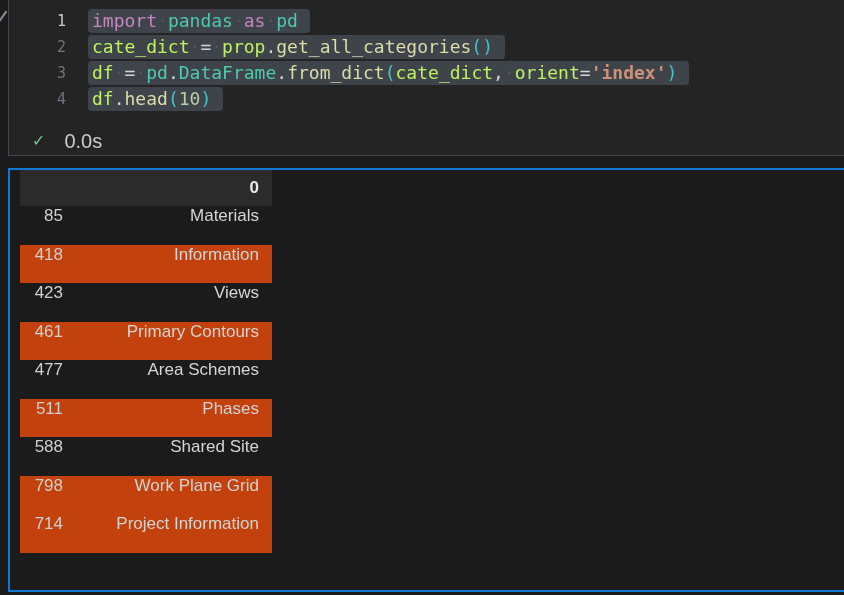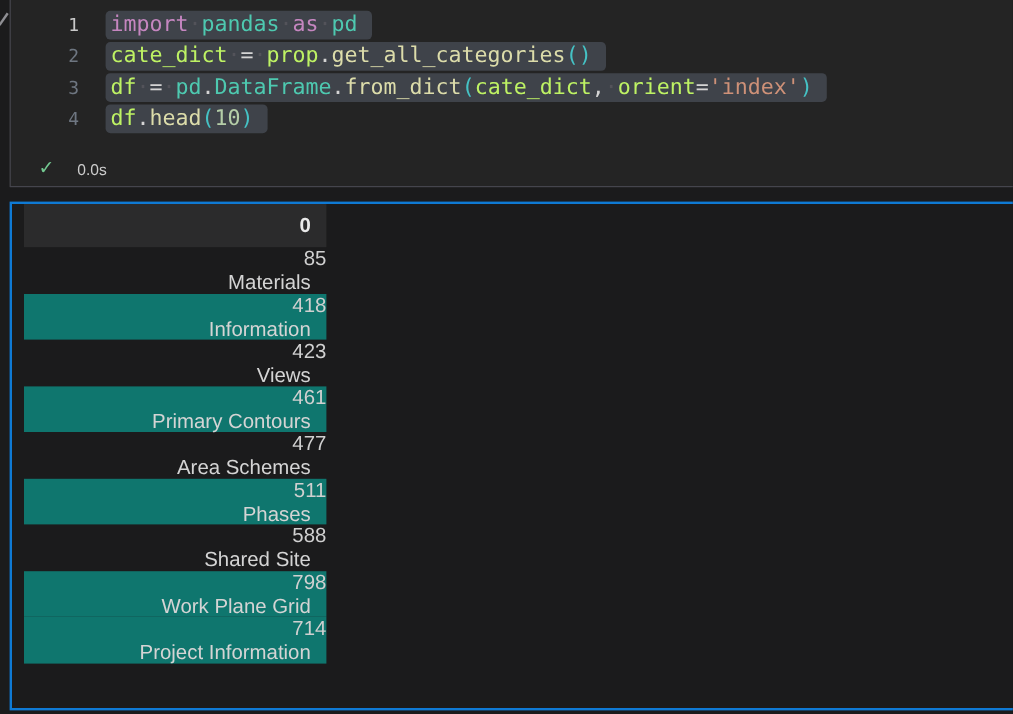--- a/index.html
+++ b/index.html
@@ -31,36 +31,36 @@
   }
   .ln.active{color:#c9c9c9;}
   .sel{
     display:inline-block;vertical-align:top;margin-left:22px;margin-top:1px;
     padding:0 12px 0 4px;height:24px;line-height:24px;
     background:var(--sel-bg,#3f434a);border-radius:4px;
   }
   
   .status-bar{position:absolute;left:8px;top:128px;height:26px;display:flex;align-items:center;}
   .check-icon{color:var(--success,#73c991);font-size:16px;margin-left:24px;line-height:1;}
-  .duration{color:#cccccc;font-size:13px;margin-left:19px;}
+  .duration{color:#cccccc;font-size:20px;margin-left:19px;}
   
   .output-box{
     position:absolute;left:8px;top:168px;width:840px;height:424px;
     box-sizing:border-box;border:2px solid var(--focus,#0f7ad4);
     background:var(--out-bg,#1b1b1c);overflow:hidden;
   }
   .df-table{position:absolute;left:10px;top:0;width:252px;font-size:17px;color:#d4d4d4;}
   .thead{height:36px;background:#2b2b2c;display:flex;align-items:center;}
   .th{flex:1;text-align:right;padding-right:13px;font-weight:bold;color:#e9e9e9;}
-  .trow{height:38.5px;display:flex;align-items:flex-end;flex-direction:column;}
-  .trow.banded{background:#0f766e;}
+  .trow{height:38.5px;display:flex;align-items:flex-start;}
+  .trow.banded{background:#c2410c;}
   .tidx{width:31px;padding-left:12px;text-align:right;color:#d0d0d0;}
   .tval{flex:1;text-align:right;padding-right:13px;}
 </style>
-<style>.tk-kw{color:#C586C0;}.tk-type{color:#4EC9B0;}.tk-var{color:#bef264;}.tk-fn{color:#DCDCAA;}.tk-op{color:#D4D4D4;}.tk-br{color:#45C2C5;}.tk-str{color:#CE9178;}.tk-num{color:#B5CEA8;}.tk-ws{color:#53535a;}</style></head>
+<style>.tk-kw{color:#C586C0;}.tk-type{color:#4EC9B0;}.tk-var{color:#bef264;}.tk-fn{color:#DCDCAA;}.tk-op{color:#D4D4D4;}.tk-br{color:#45C2C5;}.tk-str{color:#CE9178;font-weight:bold;}.tk-num{color:#B5CEA8;}.tk-ws{color:#53535a;}</style></head>
 <body style="--focus: #0f7ad4; --success: #73c991; --sel-bg: #3f434a; --cell-bg: #242424; --cell-border: #45454d; --nb-bg: #1b1b1c; --out-bg: #1b1b1c;">
 
 <div class="cell-box">
   
 </div>
 <div class="chevron-tick"></div>
 
 <div class="code-lines">
     <div class="code-line"><span class="ln active">1</span><span class="sel"><span class="tk-kw">import</span><span class="tk-ws">·</span><span class="tk-type">pandas</span><span class="tk-ws">·</span><span class="tk-kw">as</span><span class="tk-ws">·</span><span class="tk-type">pd</span></span></div>
     <div class="code-line"><span class="ln">2</span><span class="sel"><span class="tk-var">cate_dict</span><span class="tk-ws">·</span><span class="tk-op">=</span><span class="tk-ws">·</span><span class="tk-var">prop</span><span class="tk-op">.</span><span class="tk-fn">get_all_categories</span><span class="tk-br">()</span></span></div>

